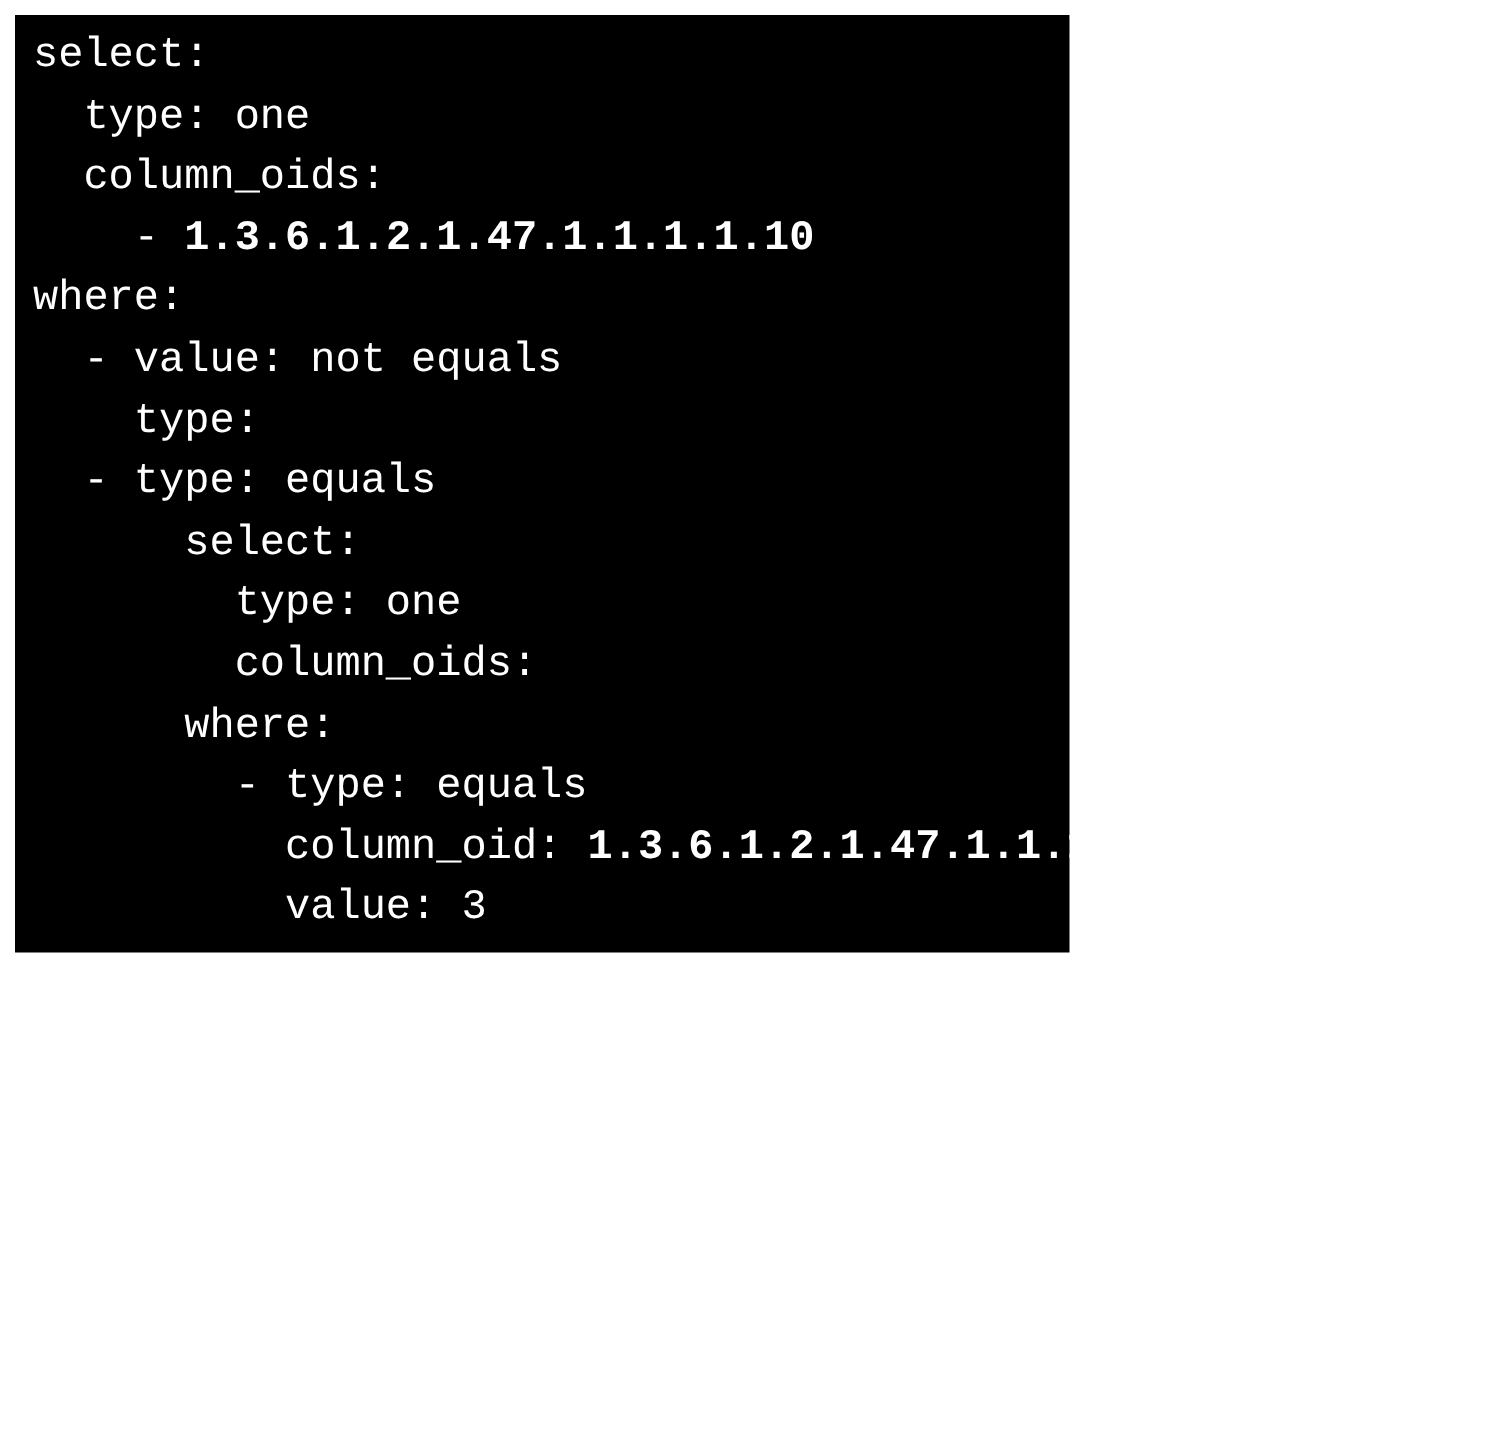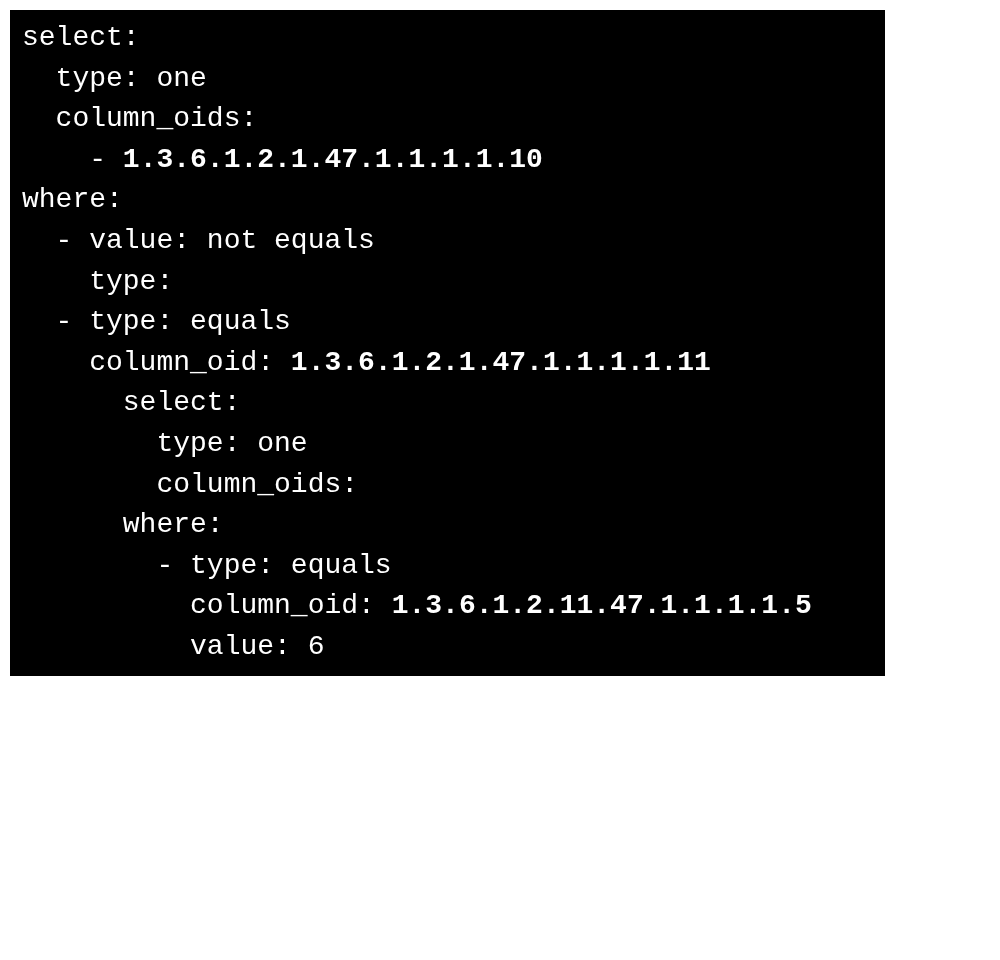--- a/index.html
+++ b/index.html
@@ -12,21 +12,21 @@
       align-items: flex-start;
       justify-content: flex-start;
     }
     .terminal {
       background: #000000;
       color: #ffffff;
       font-family: "Consolas", "Courier New", monospace;
       font-size: 28px;
       line-height: 1.45;
       padding: 8px 12px;
-      width: 875px;
+      width: 703px;
       box-sizing: border-box;
       margin: 10px;
     }
     .line {
       white-space: pre;
     }
     .key {
       font-weight: normal;
     }
     .bold {
@@ -39,21 +39,20 @@
 
 <div class="terminal">
   <div class="line"><span class="key">select:</span></div>
   <div class="line"><span class="key">  type: one</span></div>
   <div class="line"><span class="key">  column_oids:</span></div>
   <div class="line"><span class="key">    - </span><span class="bold">1.3.6.1.2.1.47.1.1.1.1.10</span></div>
   <div class="line"><span class="key">where:</span></div>
   <div class="line"><span class="key">  - value: not equals</span></div>
   <div class="line"><span class="key">    type:</span></div>
   <div class="line"><span class="key">  - type: equals</span></div>
-  <div class="line"><span class="key">    column_oid: </span><span class="bold">1.3.6.1.2.1.47.1.1.1.1.11</span></div>
   <div class="line"><span class="key">      select:</span></div>
   <div class="line"><span class="key">        type: one</span></div>
   <div class="line"><span class="key">        column_oids:</span></div>
   <div class="line"><span class="key">      where:</span></div>
   <div class="line"><span class="key">        - type: equals</span></div>
-  <div class="line"><span class="key">          column_oid: </span><span class="bold">1.3.6.1.2.11.47.1.1.1.1.5</span></div>
-  <div class="line"><span class="key">          value: 6</span></div>
+  <div class="line"><span class="key">          column_oid: </span><span class="bold">1.3.6.1.2.1.47.1.1.1.1.5</span></div>
+  <div class="line"><span class="key">          value: 3</span></div>
 </div>
 
 </body></html>

